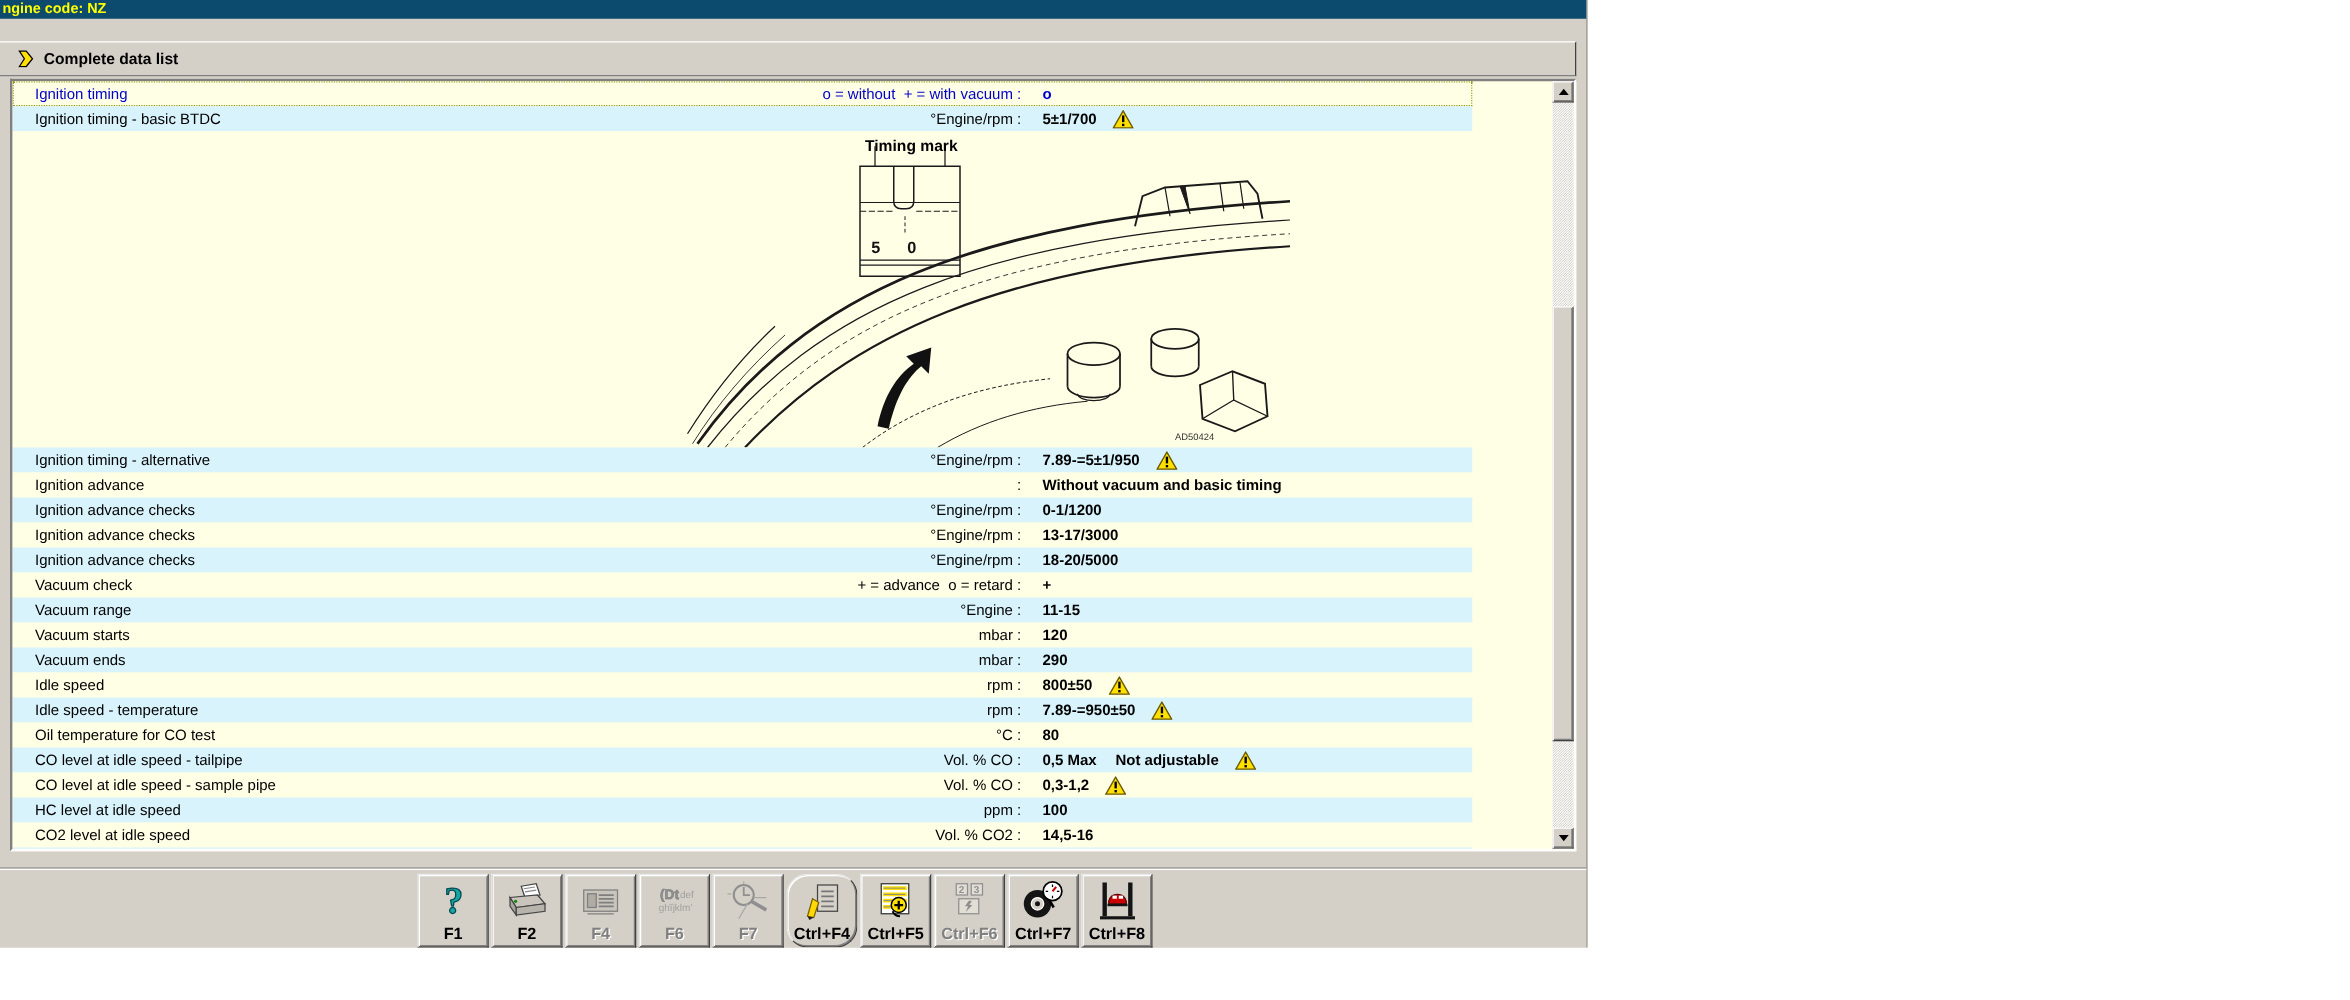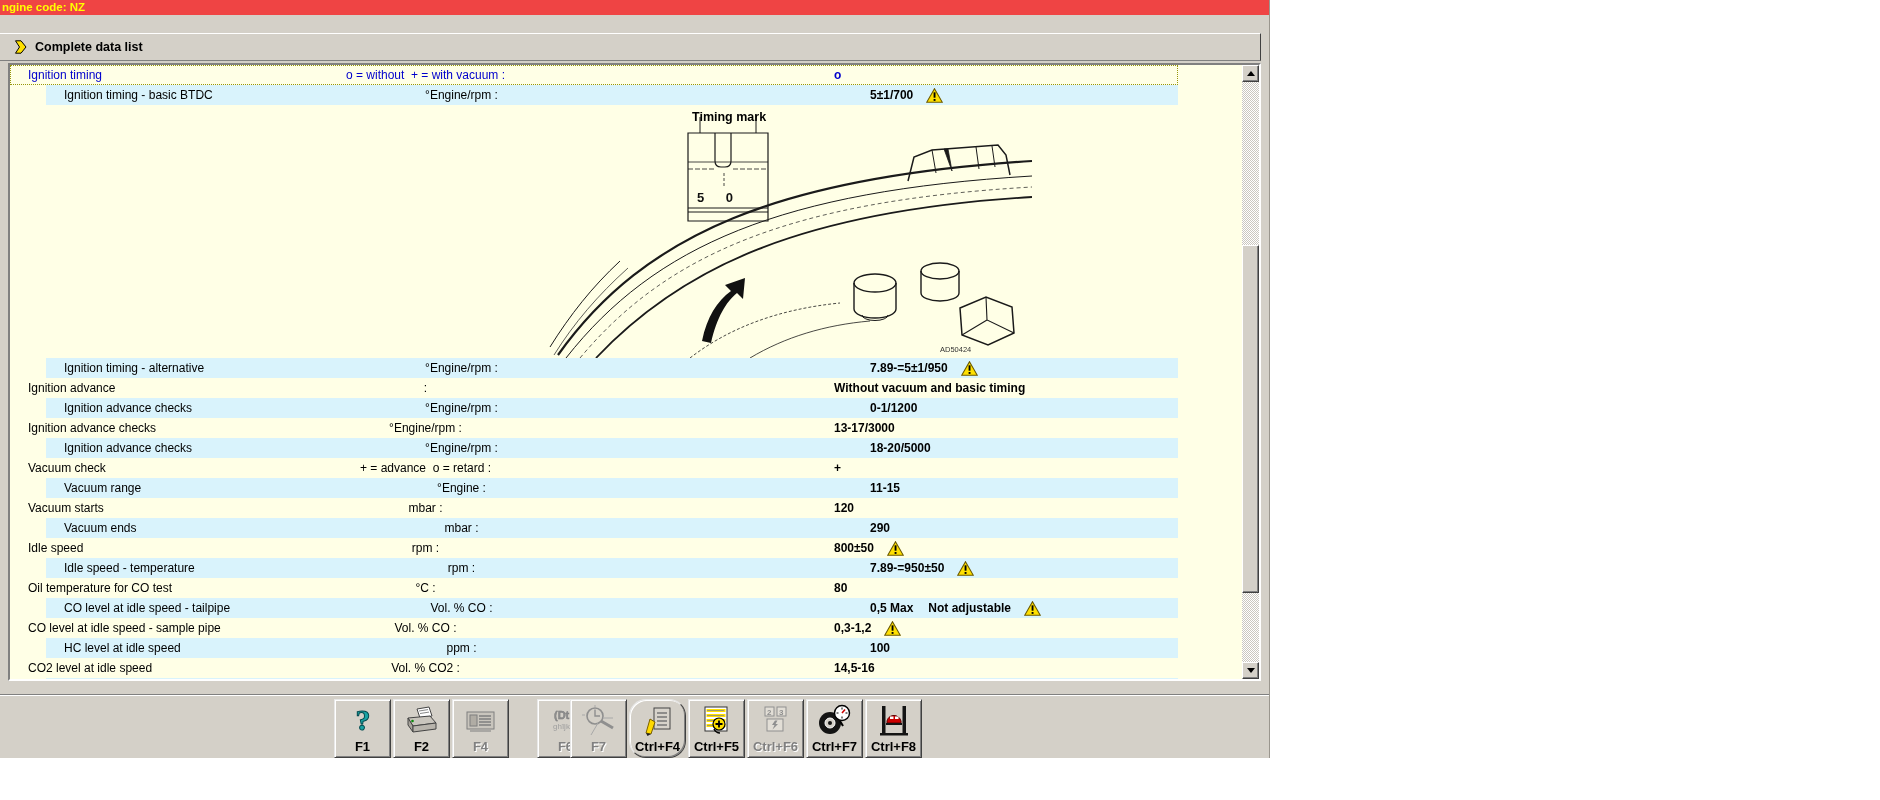--- a/index.html
+++ b/index.html
@@ -1,38 +1,38 @@
 <!DOCTYPE html>
 <html><head>
 <meta charset="utf-8">
 <style>
   html,body{margin:0;padding:0;}
   body{width:1880px;height:800px;background:#ffffff;overflow:hidden;position:relative;
        font-family:"Liberation Sans","DejaVu Sans",sans-serif;}
   .app{position:absolute;left:0;top:0;width:1269px;height:758px;background:#D4D0C8;
        border-right:1px solid #9a968e;}
   
-  .titlebar{position:absolute;left:0;top:0;width:100%;height:15px;background:#ef4444;
+  .titlebar{position:absolute;left:0;top:0;width:100%;height:15px;background:#0c4a6e;
             color:#FFFF00;font-weight:bold;font-size:11.5px;line-height:15px;padding-left:2px;box-sizing:border-box;}
   
   .header-panel{position:absolute;left:0;top:33px;width:1261px;height:28px;background:#D4D0C8;
                 border-top:1px solid #FFFFFF;border-bottom:1px solid #808080;border-right:1px solid #404040;
                 display:flex;align-items:center;box-sizing:border-box;text-align:center;}
   .header-panel .harrow{margin-left:14px;display:inline-flex;}
   .header-panel .htitle{margin-left:8px;font-size:12.5px;font-weight:bold;color:#000;}
   
   .listbox{position:absolute;left:8px;top:63px;width:1253px;height:618px;
            border:2px solid;border-color:#808080 #FFFFFF #FFFFFF #808080;
            background:#FFFFE6;box-sizing:border-box;overflow:hidden;}
   .rows{position:absolute;left:0;top:0;width:1168px;height:614px;overflow:hidden;}
   .row{position:relative;height:20px;font-size:12px;line-height:20px;color:#000;}
   .bg-ivory{background:#FFFFE6;}
-  .bg-cyan{background:#D9F3FC;margin-left:36px;}
+  .bg-cyan{background:#D9F3FC;}
   .row .lbl{position:absolute;left:18px;top:0;white-space:nowrap;}
-  .row .units{position:absolute;left:12px;top:0;width:807px;text-align:center;white-space:pre;}
+  .row .units{position:absolute;left:0;top:0;width:807px;text-align:right;white-space:pre;}
   .row .vals{position:absolute;left:824px;top:0;right:0;display:flex;align-items:center;white-space:pre;}
   .row .val{font-weight:bold;}
   .row .note{font-weight:bold;margin-left:15px;}
   .row .warn{display:inline-flex;margin-left:13px;align-items:center;}
   .row.blue .lbl,.row.blue .units,.row.blue .val{color:#0000CC;}
   .row.selected{outline:1px dotted #97970B;outline-offset:-1px;}
   .figure-row{height:253px;}
   .figure-row svg{position:absolute;left:530px;top:0;}
   .fig-caption{font-family:"Liberation Sans",sans-serif;font-size:12.5px;font-weight:bold;fill:#000;}
   .fig-scale{font-family:"Liberation Sans",sans-serif;font-size:13px;font-weight:bold;fill:#111;letter-spacing:9px;}
@@ -396,21 +396,21 @@
           <svg width="34" height="30" viewBox="0 0 34 30">
      <rect x="3" y="6" width="27" height="17" fill="#c9c5bd" stroke="#7f7f7f"></rect>
      <rect x="6" y="9" width="7" height="11" fill="#b0aca4" stroke="#7f7f7f"></rect>
      <path d="M15,10 h12 M15,13 h12 M15,16 h12 M15,19 h12" stroke="#7f7f7f" stroke-width="1.4"></path>
      <path d="M6,25 h21" stroke="#7f7f7f" stroke-width="1"></path>
           </svg>
         </span>
     <span class="tlabel">F4</span>
   </div>
 
-  <div class="tbtn disabled" style="left: 537px; top: 3px;">
+  <div class="tbtn disabled" style="left: 511px; top: 3px;">
     <span class="ticon">
           <svg width="36" height="30" viewBox="0 0 36 30">
      <text x="6" y="13" font-family="Liberation Sans,sans-serif" font-size="11" font-weight="bold" fill="#8f8f8f" stroke="#7a7a7a" stroke-width="0.4">(Dt</text>
      <text x="22" y="12" font-family="Liberation Sans,sans-serif" font-size="8" fill="#9f9f9f">def</text>
      <text x="5" y="23" font-family="Liberation Sans,sans-serif" font-size="8" fill="#9f9f9f">ghĩjklm'</text>
           </svg>
         </span>
     <span class="tlabel">F6</span>
   </div>
 

